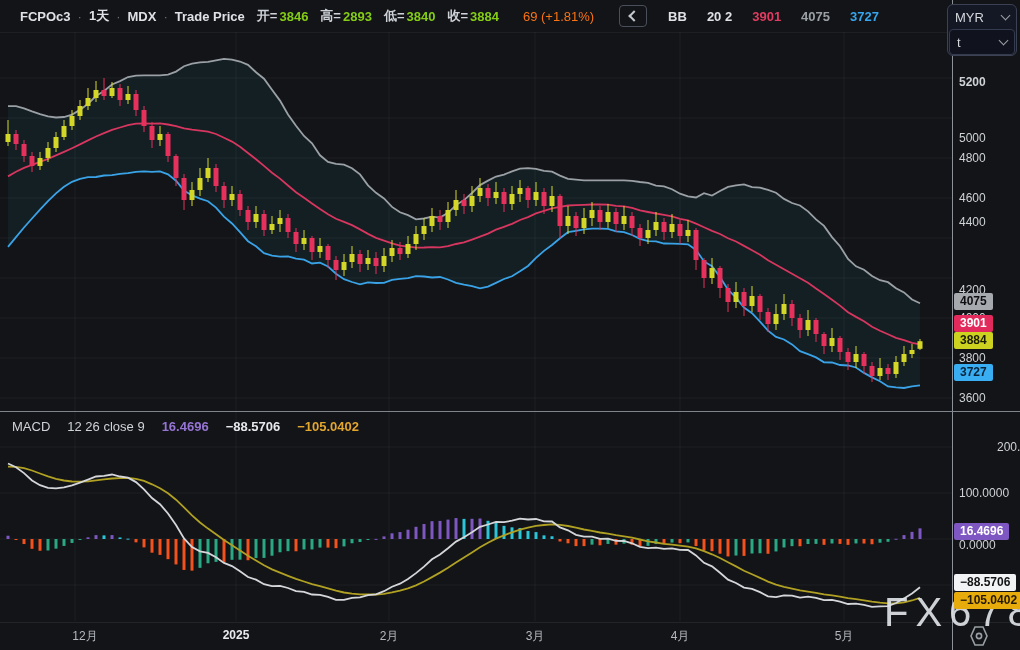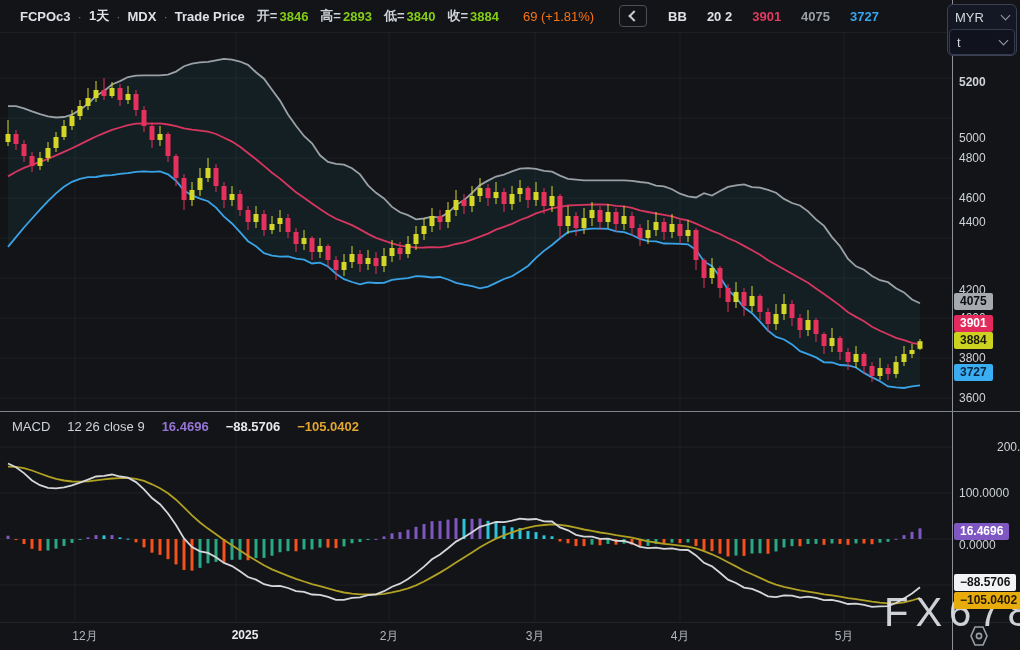--- a/index.html
+++ b/index.html
@@ -517,19 +517,19 @@
       <div class="ax-lbl" style="top: 485px;">100.0000</div>
       <div class="ax-lbl" style="top: 537px;">0.0000</div>
       <div class="badge" style="top: 293px; background: rgb(166, 169, 174); color: rgb(12, 13, 16);">4075</div>
       <div class="badge" style="top: 315px; background: rgb(226, 42, 92); color: rgb(255, 255, 255);">3901</div>
       <div class="badge" style="top: 332px; background: rgb(204, 210, 31); color: rgb(26, 28, 0);">3884</div>
       <div class="badge" style="top: 364px; background: rgb(58, 174, 243); color: rgb(7, 36, 58);">3727</div>
       <div class="badge" style="top: 523px; background: rgb(126, 87, 194); color: rgb(255, 255, 255);">16.4696</div>
       <div class="badge" style="top: 574px; background: rgb(242, 243, 245); color: rgb(19, 19, 19);">−88.5706</div>
       <div class="badge" style="top: 592px; background: rgb(231, 172, 12); color: rgb(35, 26, 0);">−105.0402</div>
       <div class="t-lbl" style="left: 85px;">12月</div>
-      <div class="t-lbl year" style="left: 245px;">2025</div>
+      <div class="t-lbl year" style="left: 236px;">2025</div>
       <div class="t-lbl" style="left: 389px;">2月</div>
       <div class="t-lbl" style="left: 535px;">3月</div>
       <div class="t-lbl" style="left: 680px; text-align: center;">4月</div>
       <div class="t-lbl" style="left: 844px;">5月</div>
     </div>
 </div>
 
 </body></html>

